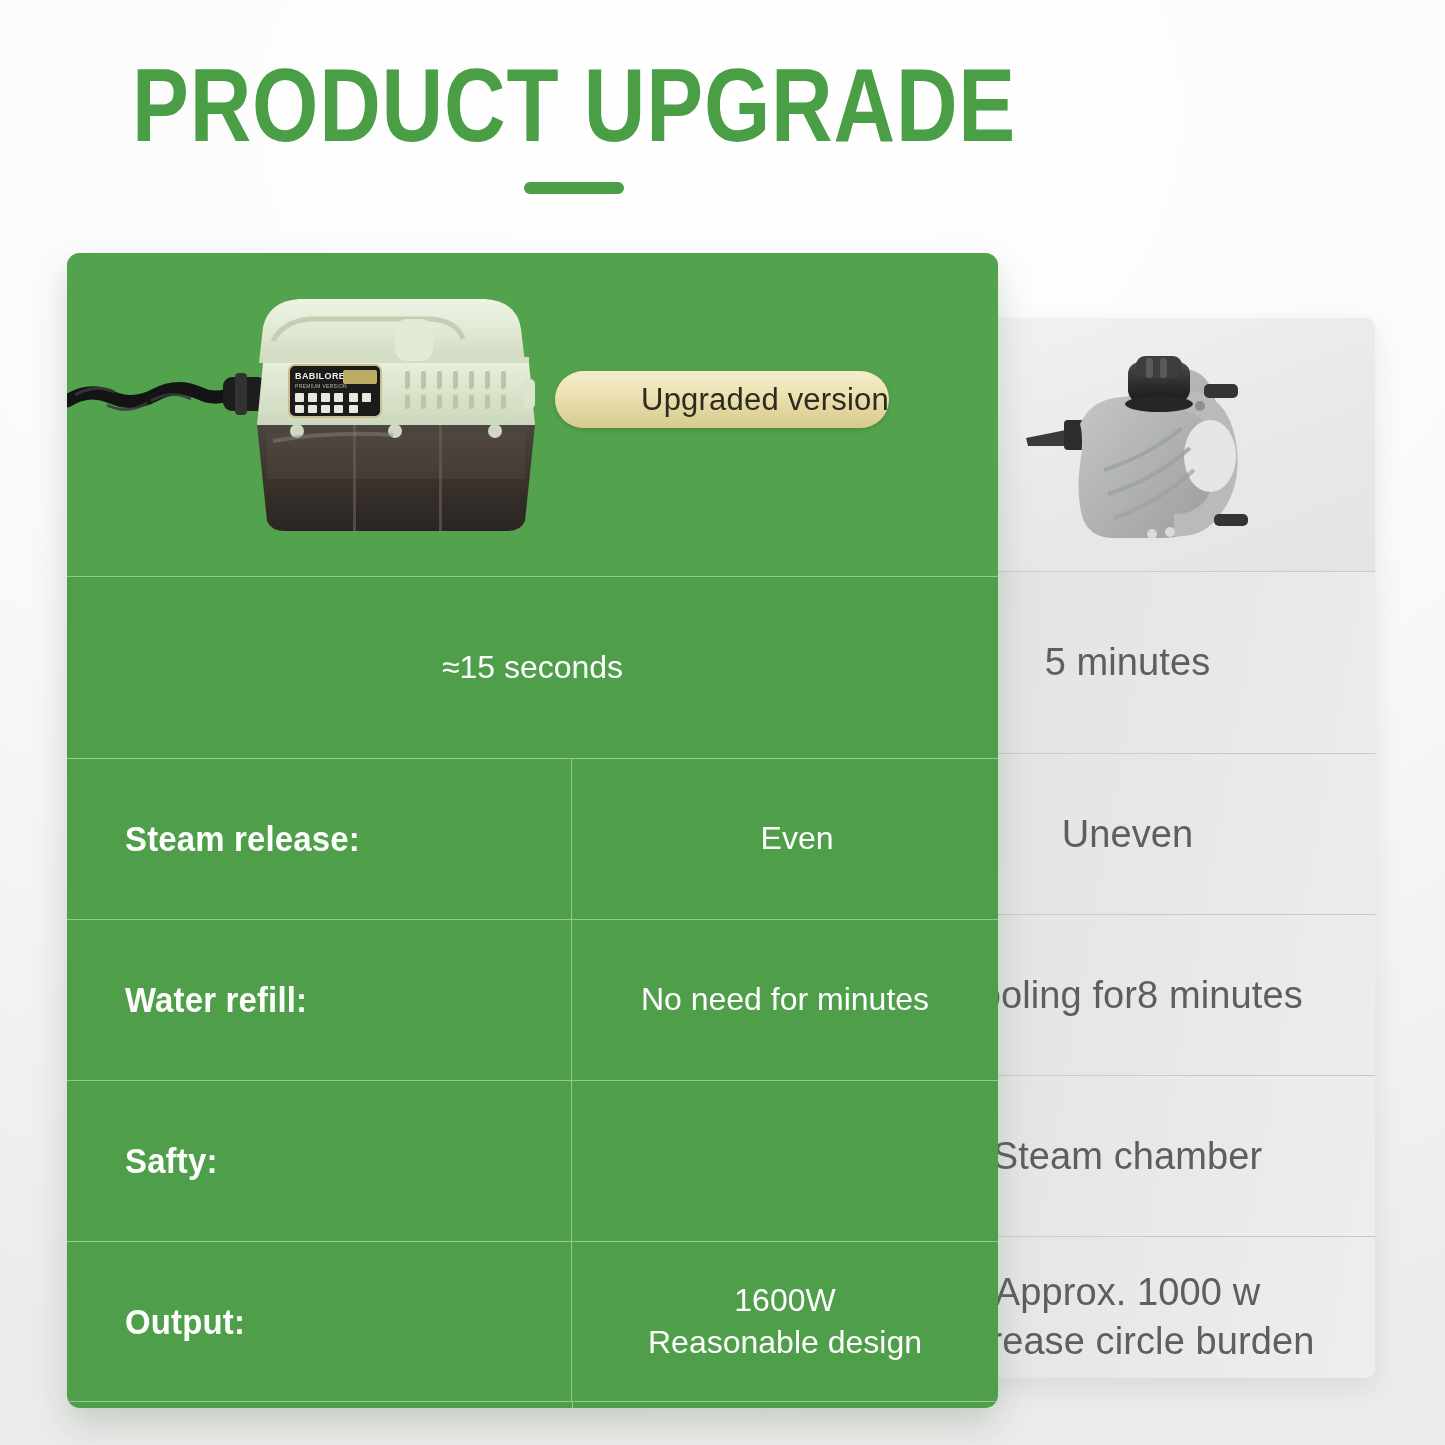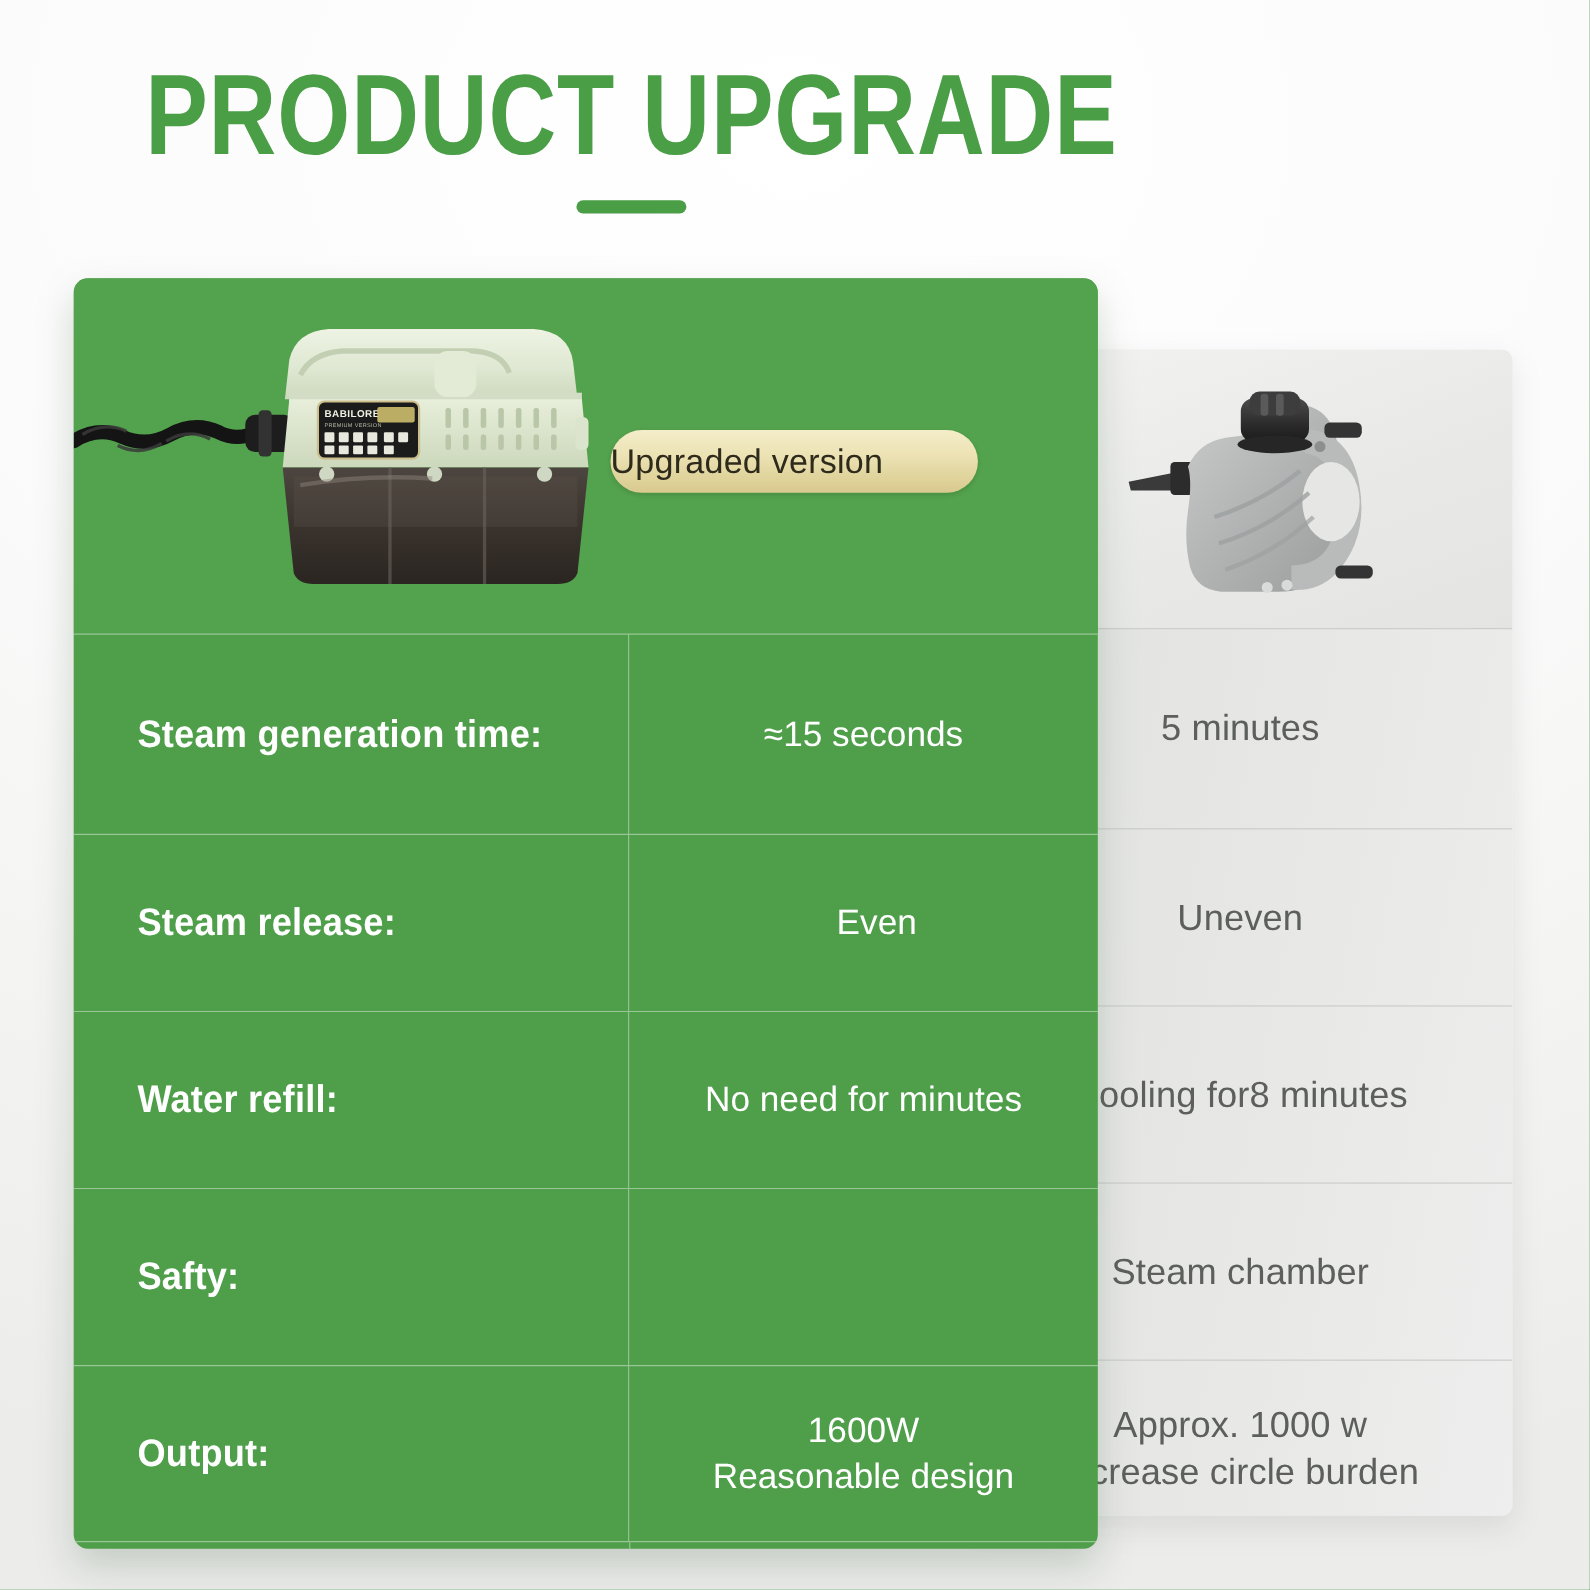--- a/index.html
+++ b/index.html
@@ -78,21 +78,21 @@
     display: flex;
     align-items: center;
     justify-content: center;
     border-top: 1px solid #c9cbc8;
     box-sizing: border-box;
     padding: 0 14px;
     text-align: center;
   }
   .old-row .cell-text {
     color: #5c5f5c;
-    font-size: 33px;
+    font-size: 38px;
     line-height: 1.28;
     letter-spacing: .1px;
   }
 
   
   .panel-new {
     position: absolute;
     left: 67px;
     top: 253px;
     width: 931px;
@@ -111,22 +111,21 @@
     position: absolute;
     left: 488px;
     top: 118px;
     width: 334px;
     height: 57px;
     border-radius: 29px;
     background: linear-gradient(180deg, #f4edc9 0%, #ece2b4 40%, #e0d49c 75%, #d8c98f 100%);
     box-shadow: 0 2px 5px rgba(0,0,0,.13);
     display: flex;
     align-items: center;
-    justify-content: flex-start;
-    margin-top: 20px;
+    justify-content: flex-end;
   }
   .badge-label {
     color: #2e2a1c;
     font-size: 31px;
     letter-spacing: .2px;
   }
 
   .new-rows {
     position: absolute;
     left: 0;
@@ -375,23 +374,20 @@
       </svg>
 
       <div class="badge">
         <span class="badge-label">Upgraded version</span>
       </div>
     </div>
 
     <div class="new-rows">
 
       <div class="new-row" style="height:182px;">
-        <div class="label-cell">
-          <span class="row-label">Steam generation time:</span>
-        </div>
         <div class="value-cell">
           <span class="row-value">≈15 seconds</span>
         </div>
       </div>
 
       <div class="new-row" style="height:161px;gap:24px;">
         <div class="label-cell">
           <span class="row-label">Steam release:</span>
         </div>
         <div class="value-cell">

